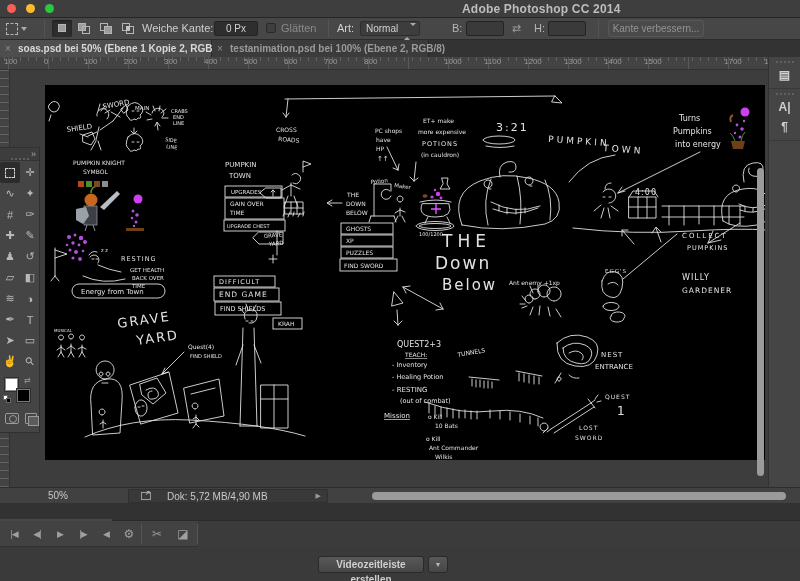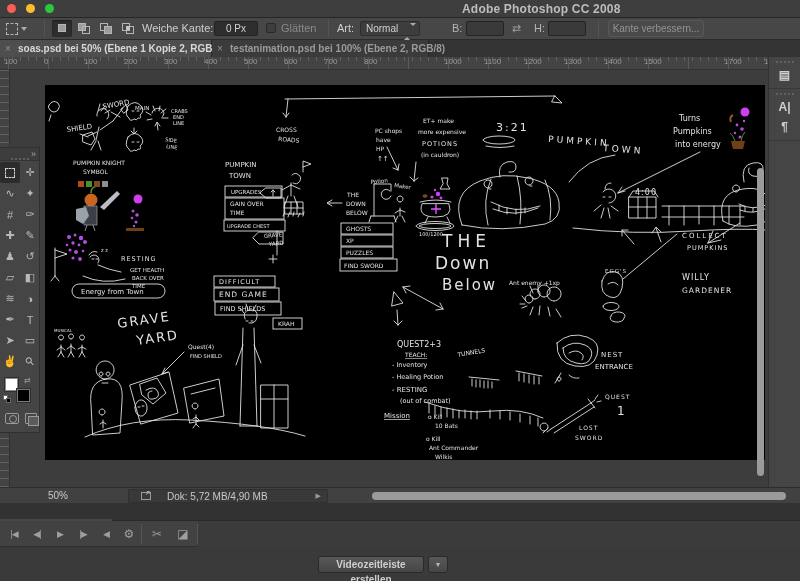--- a/index.html
+++ b/index.html
@@ -125,21 +125,21 @@
 </style>
 </head>
 <body>
 
 <div id="app">
 
   <div id="titlebar">
     <span class="tl" id="tl-close"></span>
     <span class="tl" id="tl-min"></span>
     <span class="tl" id="tl-max"></span>
-    <span id="win-title">Adobe Photoshop CC 2008</span>
+    <span id="win-title">Adobe Photoshop CC 2014</span>
   </div>
 
   <div id="optionsbar">
     <div id="tool-preset">
       <span class="marq-ico"></span>
       <span class="caret"></span>
     </div>
     <div class="ob-sep" style="left:44px"></div>
     <div id="sel-modes">
       <div class="mode-btn on m-new">

